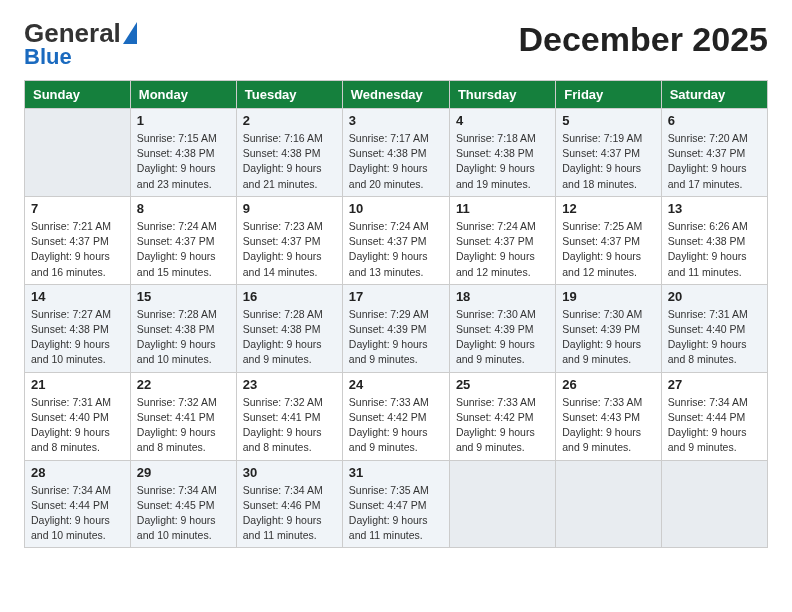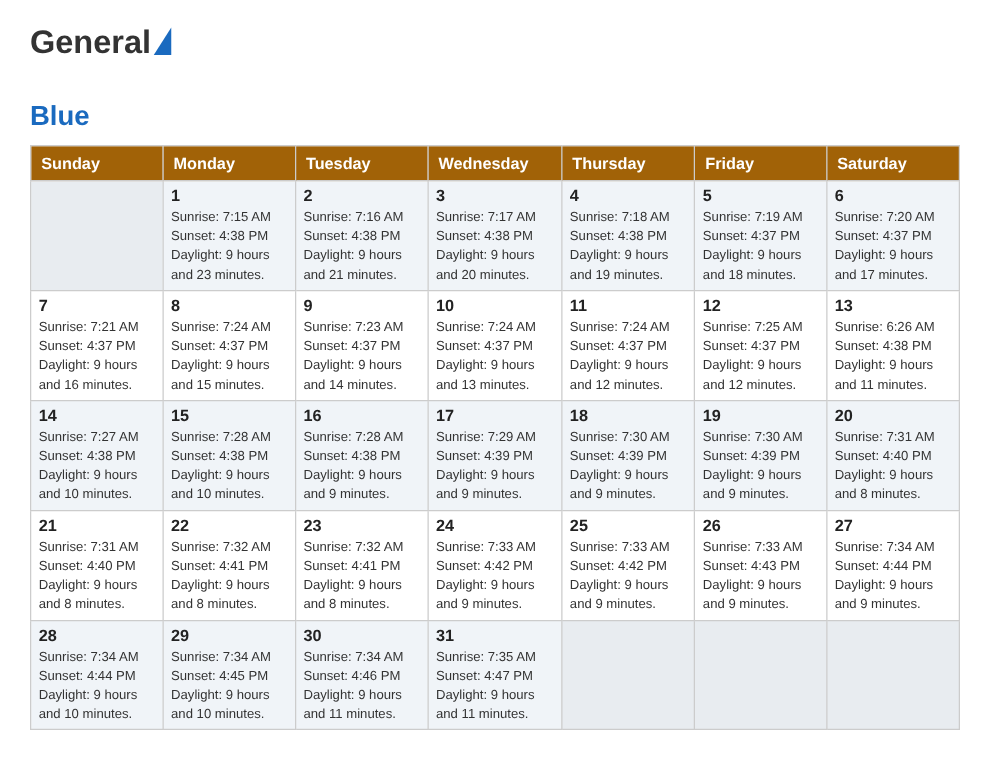--- a/index.html
+++ b/index.html
@@ -38,42 +38,41 @@
       vertical-align: middle;
     }
     .logo-row {
       display: flex;
       align-items: center;
     }
     .logo-line2 {
       font-size: 22px;
       font-weight: bold;
       color: #1a6abf;
-      margin-top: 36px;
     }
     .title-area {
       text-align: right;
     }
     .month-title {
       font-size: 34px;
       font-weight: bold;
       color: #222;
     }
     .location-title {
       font-size: 16px;
       color: #444;
       margin-top: 2px;
     }
     .calendar {
       width: 100%;
       border-collapse: collapse;
       font-size: 11px;
     }
     .calendar th {
-      background-color: #a16207;
+      background-color: #15803d;
       color: #fff;
       padding: 6px 8px;
       text-align: left;
       font-size: 13px;
       font-weight: bold;
       border: 1px solid #ccc;
     }
     .calendar td {
       border: 1px solid #ccc;
       vertical-align: top;
@@ -108,20 +107,21 @@
 
 <div class="header-area">
   <div class="logo">
     <div class="logo-row">
       <span class="logo-text">General</span>
       <span class="logo-triangle"></span>
     </div>
     <div class="logo-line2">Blue</div>
   </div>
   <div class="title-area">
+    <div class="month-title">December 2025</div>
   </div>
 </div>
 
 <table class="calendar">
   <thead>
     <tr>
     <th>Sunday</th>
         <th>Monday</th>
         <th>Tuesday</th>
         <th>Wednesday</th>

